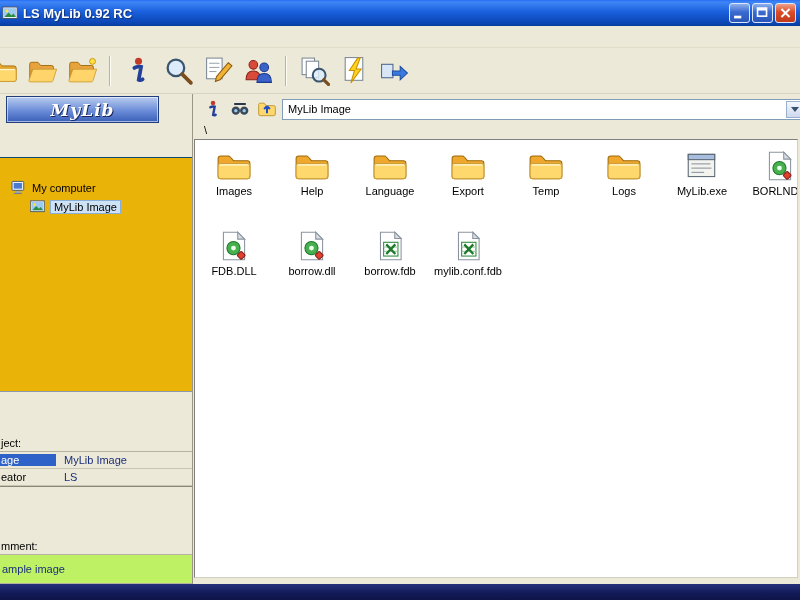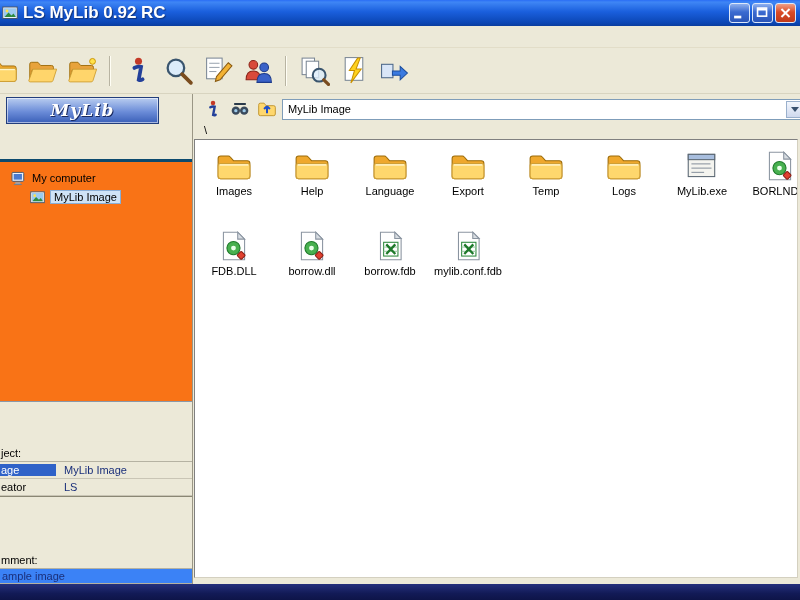--- a/index.html
+++ b/index.html
@@ -8,21 +8,21 @@
     position:relative; width:800px; height:600px; overflow:hidden;
     background:#ece9d8; font:11px "Liberation Sans", sans-serif; color:#000;
   }
   
   .titlebar {
     position:relative; height:26px;
     background:linear-gradient(180deg,#2a6df5 0%,#3f86f5 8%,#1a5fdd 45%,#0b46b4 88%,#0a3d9e 100%);
     display:flex; align-items:center;
   }
   .title-icon { width:16px; height:16px; margin-left:2px; display:block; }
-  .title-text { color:#fff; font-weight:bold; font-size:17px; margin-left:5px; text-shadow:1px 1px 1px #12337a; }
+  .title-text { color:#fff; font-weight:bold; font-size:13px; margin-left:5px; text-shadow:1px 1px 1px #12337a; }
   .caps { position:absolute; right:4px; top:3px; display:flex; gap:2px; }
   .cap {
     width:21px; height:20px; border-radius:3px; border:1px solid #dce8fa; padding:0; cursor:default;
     background:linear-gradient(180deg,#8fb0ee,#3a6ad0 45%,#2a55b8);
   }
   .cap.close { background:linear-gradient(180deg,#f0a088,#da4c28 45%,#c03a1a); }
   .cap span { display:block; width:100%; height:100%; }
   
   .menubar { height:22px; background:#ece9d8; display:flex; align-items:center; border-bottom:1px solid #e2ddc8; padding-left:0; }
   .menu-item { padding:3px 7px; cursor:default; }
@@ -39,39 +39,39 @@
   .banner-row { height:36px; display:flex; align-items:center; }
   .banner {
     width:153px; height:27px; margin-left:6px;
     background:linear-gradient(180deg,#b9cdf0 0%,#6b8cd8 55%,#3a5fb8 100%);
     border:1px solid #223e7c; box-shadow:inset 0 0 0 1px rgba(255,255,255,.55);
     display:flex; align-items:center; justify-content:center;
     font:italic bold 17px "DejaVu Serif", serif; color:#fff; letter-spacing:1px;
     text-shadow:1px 1px 0 #1a2a60;
   }
   
-  .tree { height:266px; background:#f97316; border-top:3px solid #0c4a6e; border-bottom:1px solid #8a98a8; padding-top:7px; overflow:hidden; }
+  .tree { height:266px; background:#eab308; border-top:1px solid #0c4a6e; border-bottom:1px solid #8a98a8; padding-top:20px; overflow:hidden; }
   .titem { display:flex; align-items:center; height:19px; cursor:default; }
   .titem .tic { width:17px; height:15px; display:block; margin-right:4px; flex:none; }
   .titem.root { padding-left:11px; }
   .titem.child { padding-left:29px; }
   .tlabel { white-space:nowrap; }
   .tlabel.selected { background:#cfe3f7; border:1px solid #8aaed6; padding:0 3px; }
   
   .objpanel { height:82px; background:#ece9d8; }
   .ptitle { padding:13px 0 2px 1px; }
   .orows { border-top:1px solid #b5b2a2; }
   .orow { height:17px; display:flex; align-items:center; border-bottom:1px solid #c9c5b5; }
   .olabel { width:56px; padding-left:1px; white-space:nowrap; overflow:hidden; flex:none; }
   .olabel.hl { background:#2f62c8; color:#fff; }
   .ovalue { padding-left:8px; color:#1a2f7a; white-space:nowrap; }
   .oend { border-bottom:1px solid #8a8774; height:0; }
   
   .companel { flex:1; display:flex; flex-direction:column; background:#ece9d8; }
-  .combox { flex:1; background:#3b82f6; border-top:1px solid #b5b2a2; border-bottom:1px solid #b5b2a2; padding:1px 2px; color:#1a2f7a; }
+  .combox { flex:1; background:#bef264; border-top:1px solid #b5b2a2; border-bottom:1px solid #b5b2a2; padding:8px 2px; color:#1a2f7a; }
   
   .content { flex:1; display:flex; flex-direction:column; background:#ece9d8; min-width:0; }
   .strip { height:30px; display:flex; align-items:center; gap:3px; padding-left:8px; }
   .sbtn { width:24px; height:24px; background:transparent; border:none; display:flex; align-items:center; justify-content:center; padding:0; }
   .ic20 { width:20px; height:20px; display:block; }
   .combo { flex:1; height:21px; margin-right:-5px; background:#fff; border:1px solid #7f9db9; position:relative; display:flex; align-items:center; padding-left:5px; }
   .combo-text { white-space:nowrap; }
   .combo-arrow {
     position:absolute; right:1px; top:1px; width:17px; height:17px;
     background:linear-gradient(180deg,#f2f6fd,#cfd9ee); border:1px solid #9ab0cc;

